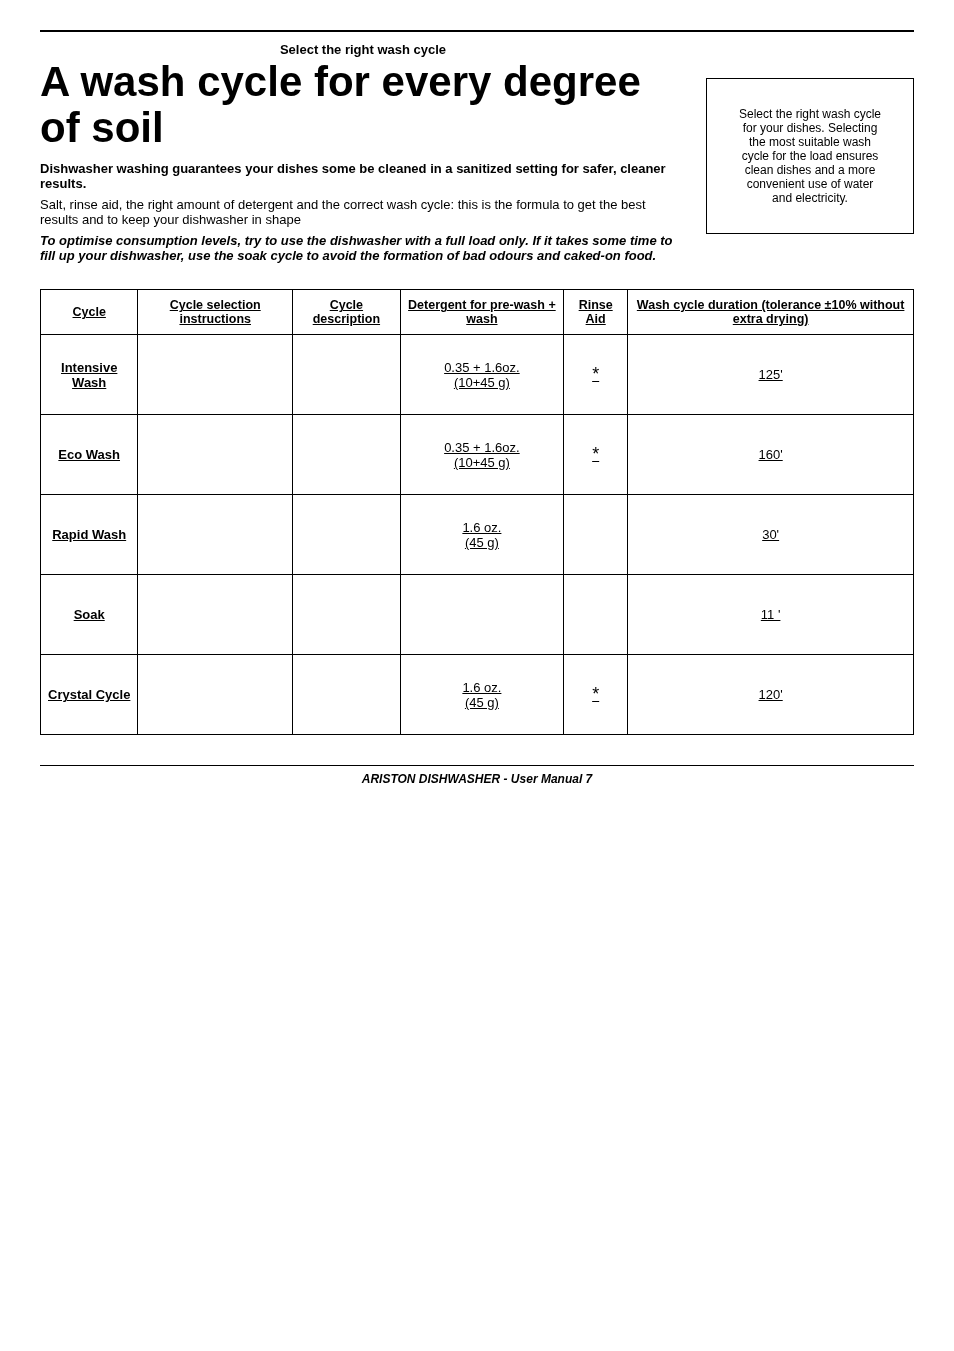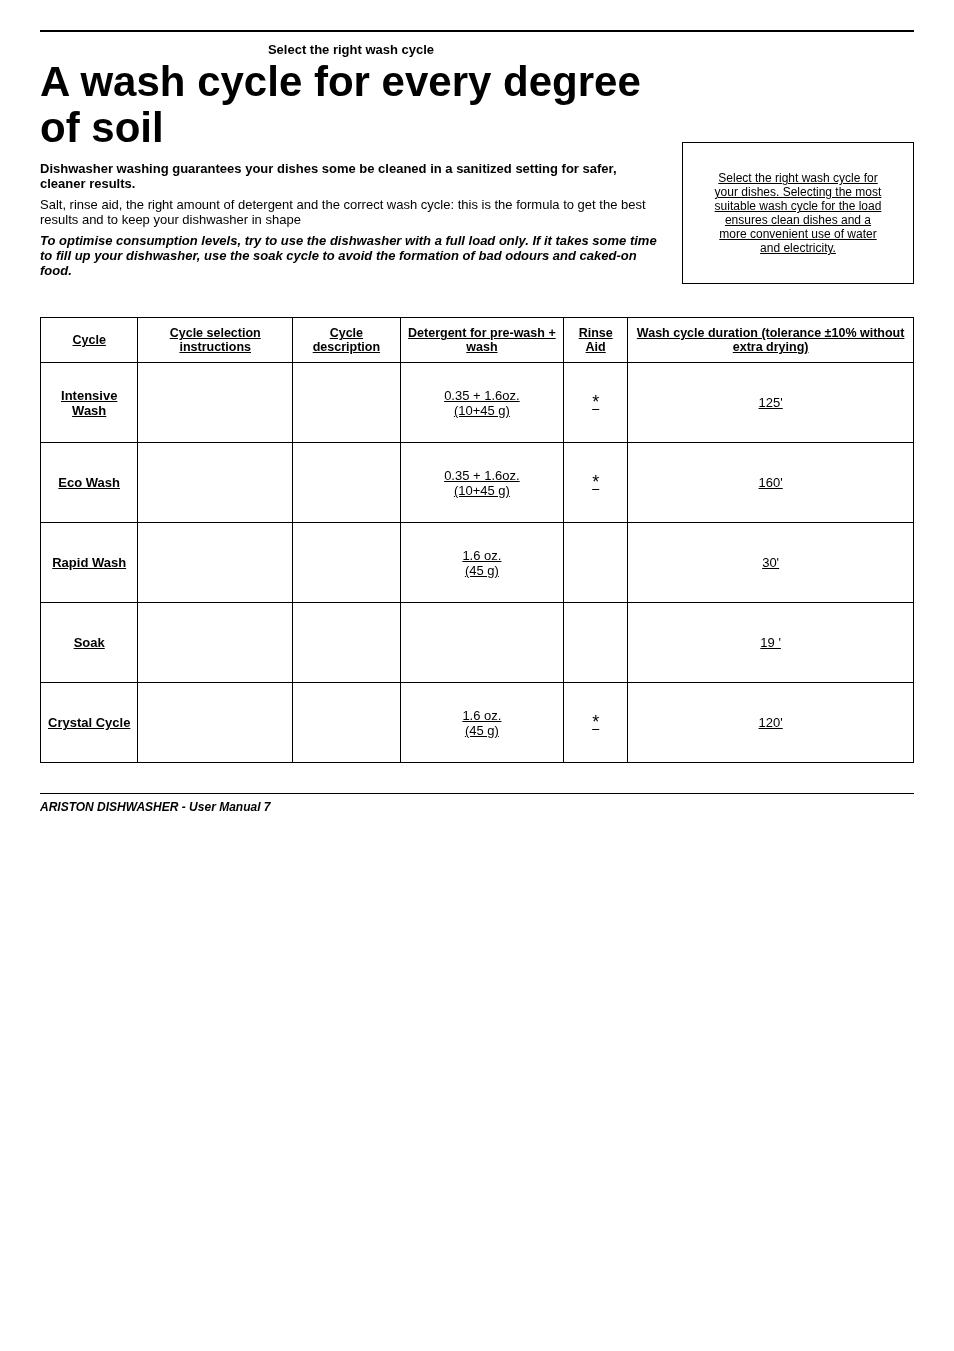--- a/index.html
+++ b/index.html
@@ -11,35 +11,34 @@
       min-height: 1351px;
       padding: 30px 40px 30px 40px;
       font-size: 13px;
     }
     .top-border {
       border-top: 2px solid #000;
       margin-bottom: 10px;
     }
     .header-section {
       display: flex;
-      align-items: flex-end;
+      align-items: center;
       gap: 20px;
-      margin-bottom: 33px;
+      margin-bottom: 20px;
     }
     .header-left {
       flex: 1;
     }
     .header-right {
-      width: 232px;
+      width: 208px;
       border: 1.5px solid #000;
       padding: 28px;
       font-size: 12px;
       text-align: center;
       flex-shrink: 0;
-      text-decoration: underline;
     }
     .subtitle {
       font-size: 13px;
       font-weight: bold;
       text-align: center;
       margin-bottom: 2px;
     }
     .main-title {
       font-size: 42px;
       font-weight: bold;
@@ -84,21 +83,21 @@
     .wash-table td.cycle-name {
       font-weight: bold;
       text-align: center;
     }
     .wash-table td {
       height: 80px;
     }
     .footer {
       border-top: 1.5px solid #000;
       padding-top: 6px;
-      text-align: left;
+      text-align: center;
       font-style: italic;
       font-weight: bold;
       font-size: 12px;
       margin-top: 10px;
     }
   </style>
 </head>
 <body>
 
 <div class="top-border"></div>
@@ -151,21 +150,21 @@
         <td>1.6 oz.<br>(45 g)</td>
         <td style="font-size: 18px;"></td>
         <td>30'</td>
       </tr>
       <tr>
         <td class="cycle-name">Soak</td>
         <td></td>
         <td></td>
         <td></td>
         <td style="font-size: 18px;"></td>
-        <td>19 '</td>
+        <td>11 '</td>
       </tr>
       <tr>
         <td class="cycle-name">Crystal Cycle</td>
         <td></td>
         <td></td>
         <td>1.6 oz.<br>(45 g)</td>
         <td style="font-size: 18px;">*</td>
         <td>120'</td>
       </tr>
     </tbody>

